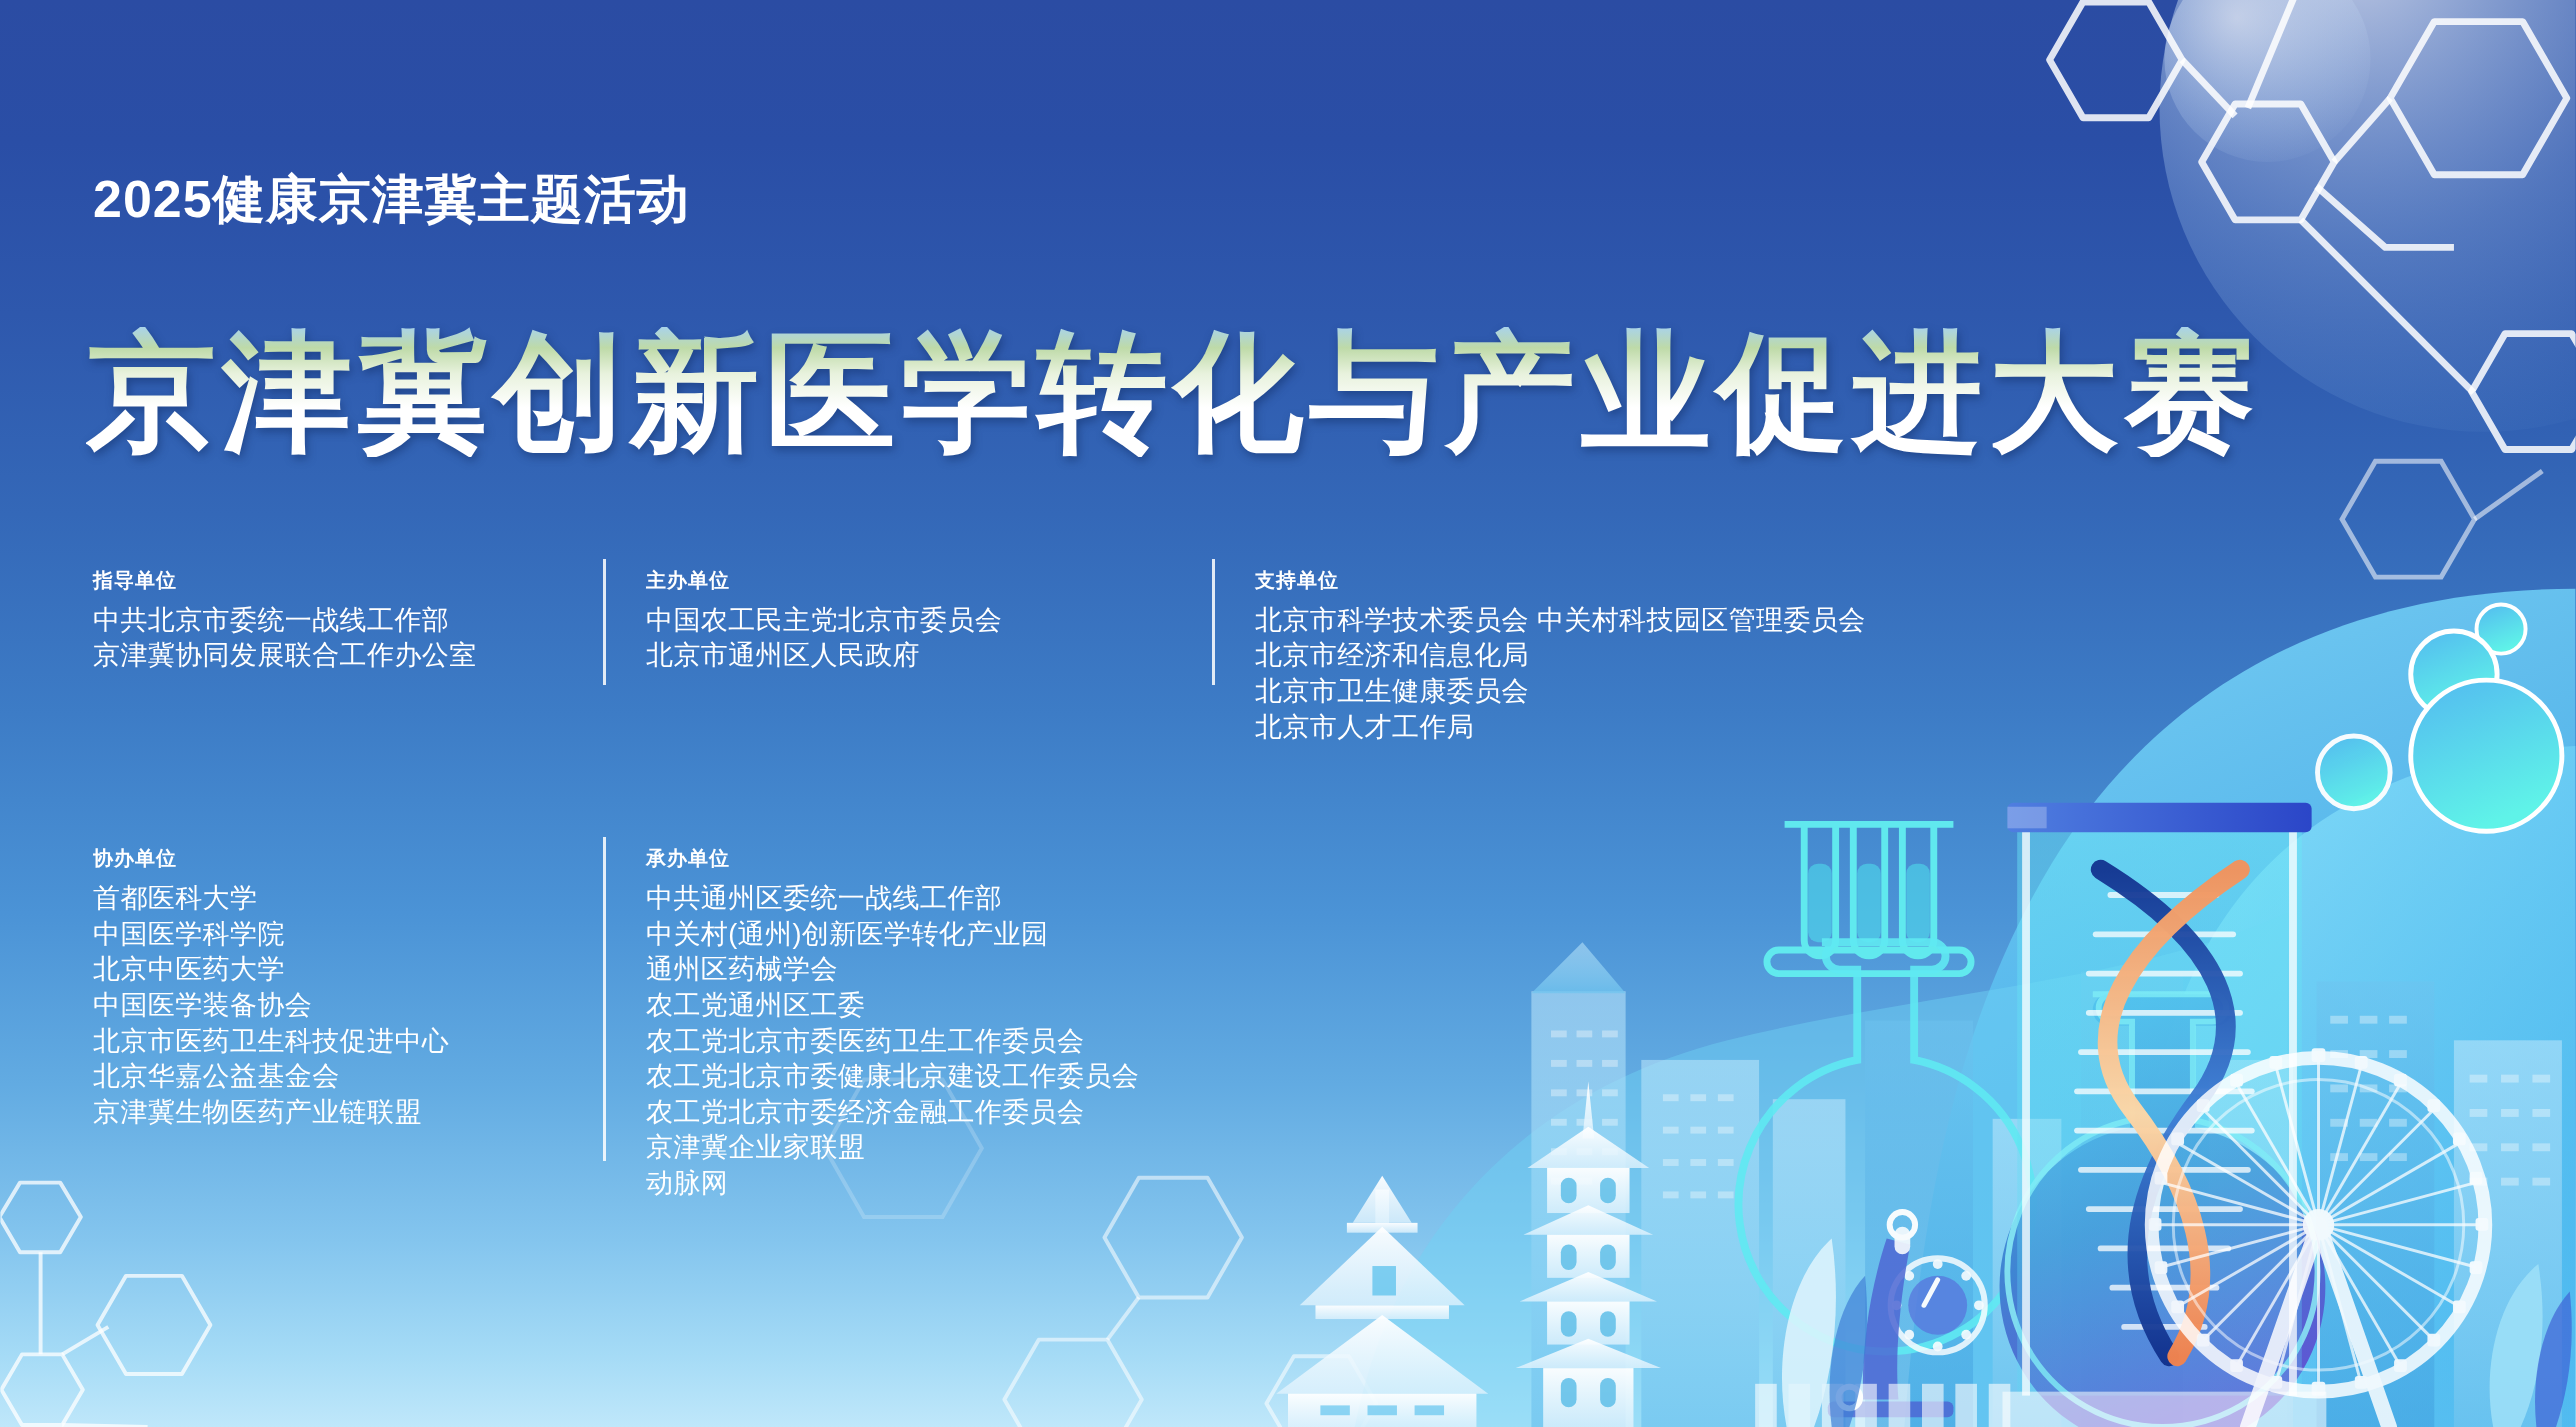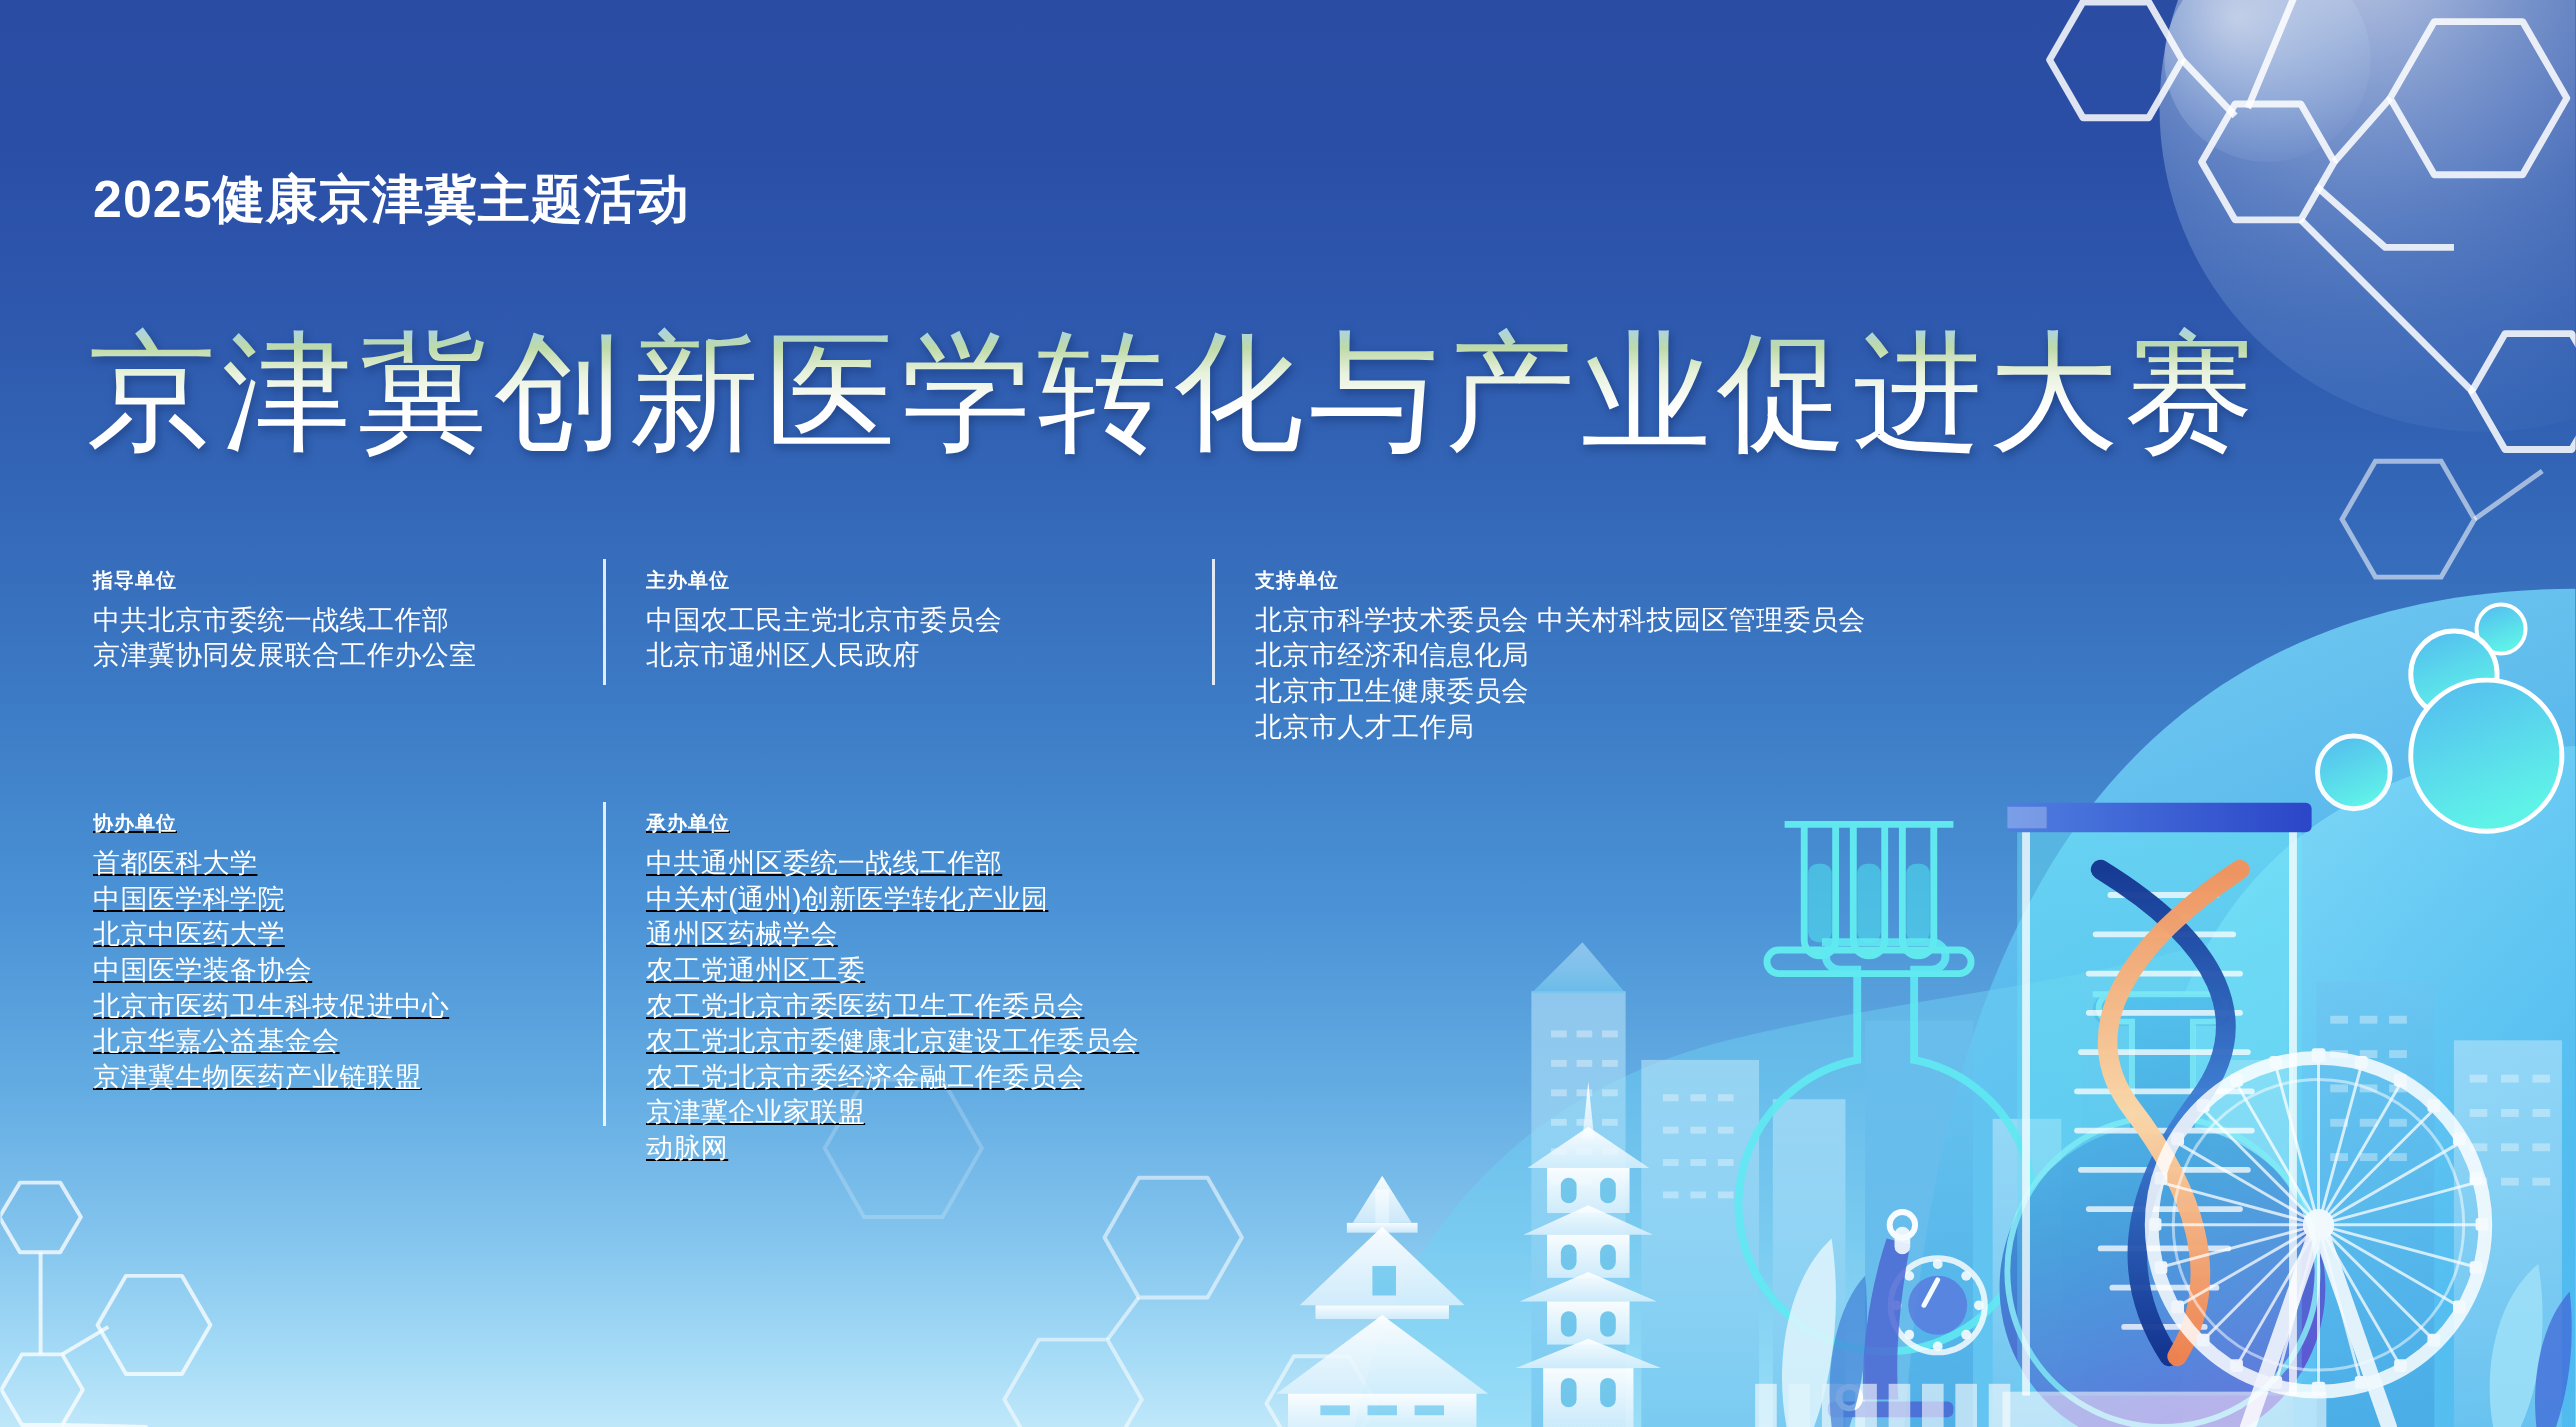--- a/index.html
+++ b/index.html
@@ -17,34 +17,34 @@
   .bg-svg{position:absolute;inset:0;width:2576px;height:1427px;pointer-events:none;}
 
   
   .subtitle{
     position:absolute;left:93px;top:165px;
     font-size:52px;font-weight:bold;color:#ffffff;letter-spacing:1px;
     white-space:nowrap;
   }
   .maintitle{
     position:absolute;left:86px;top:327px;
-    font-size:130px;font-weight:normal;white-space:nowrap;
+    font-size:130px;font-weight:bold;white-space:nowrap;
     letter-spacing:5.9px;line-height:1;
     background:linear-gradient(180deg,#a9d3ea 0%,#bedaa8 16%,#e8f2dd 36%,#ffffff 62%,#ffffff 100%);
     -webkit-background-clip:text;background-clip:text;
     -webkit-text-fill-color:transparent;color:transparent;
     filter:drop-shadow(2.9px 4.9px 4.9px rgba(12,38,92,0.45));
   }
 
   
   .org-grid{
     position:absolute;left:93px;top:567px;width:2022px;
   }
   .org-row{display:flex;}
-  .org-row.r2{margin-top:65px;text-decoration:underline;}
+  .org-row.r2{margin-top:100px;}
   .col{position:relative;padding-right:39px;}
   .col.c1{width:510px;}
   .col.c2{width:609px;padding-left:43px;}
   .col.c3{width:884px;padding-left:43px;}
   .col.c2::before,.col.c3::before{
     content:"";position:absolute;left:0;top:-7.9px;width:2.9px;
     background:rgba(255,255,255,0.85);
   }
   .r1 .col.c2::before{height:126px;}
   .r1 .col.c3::before{height:126px;}

